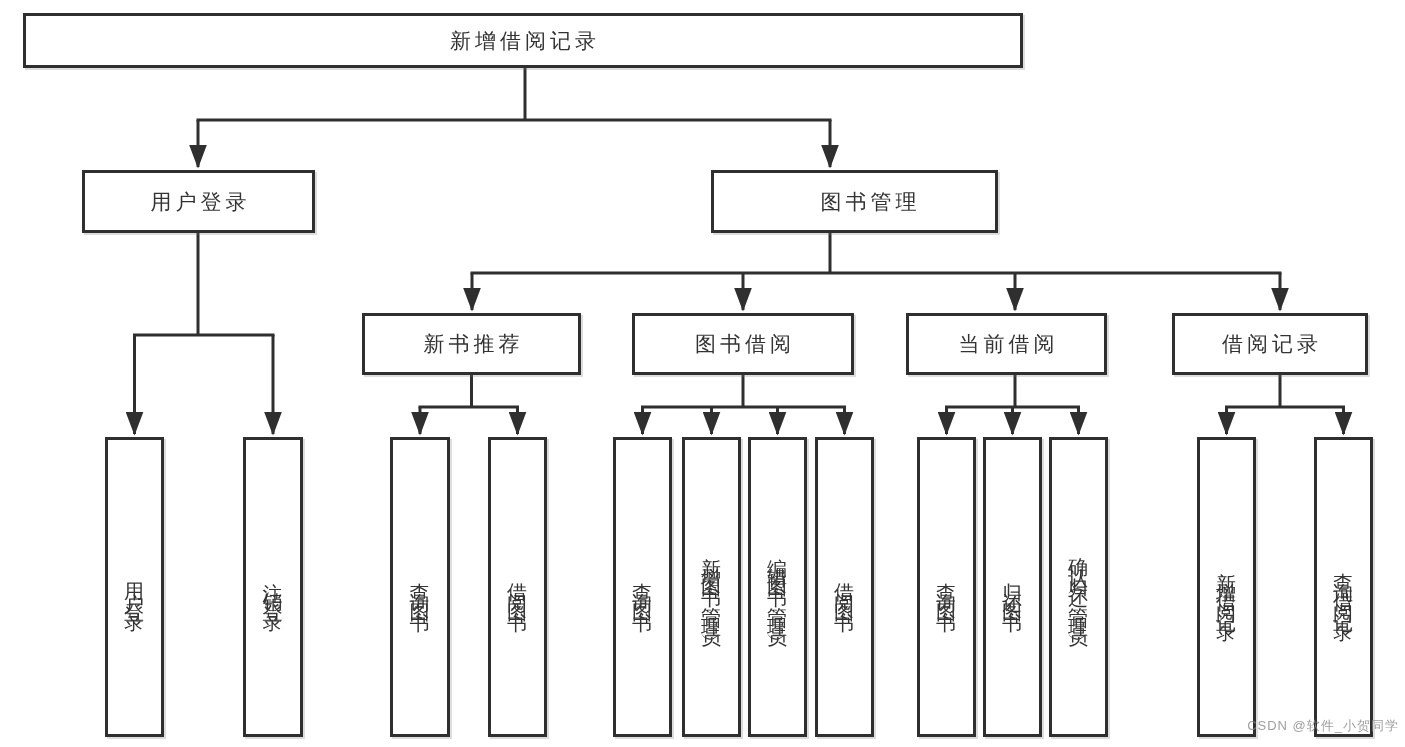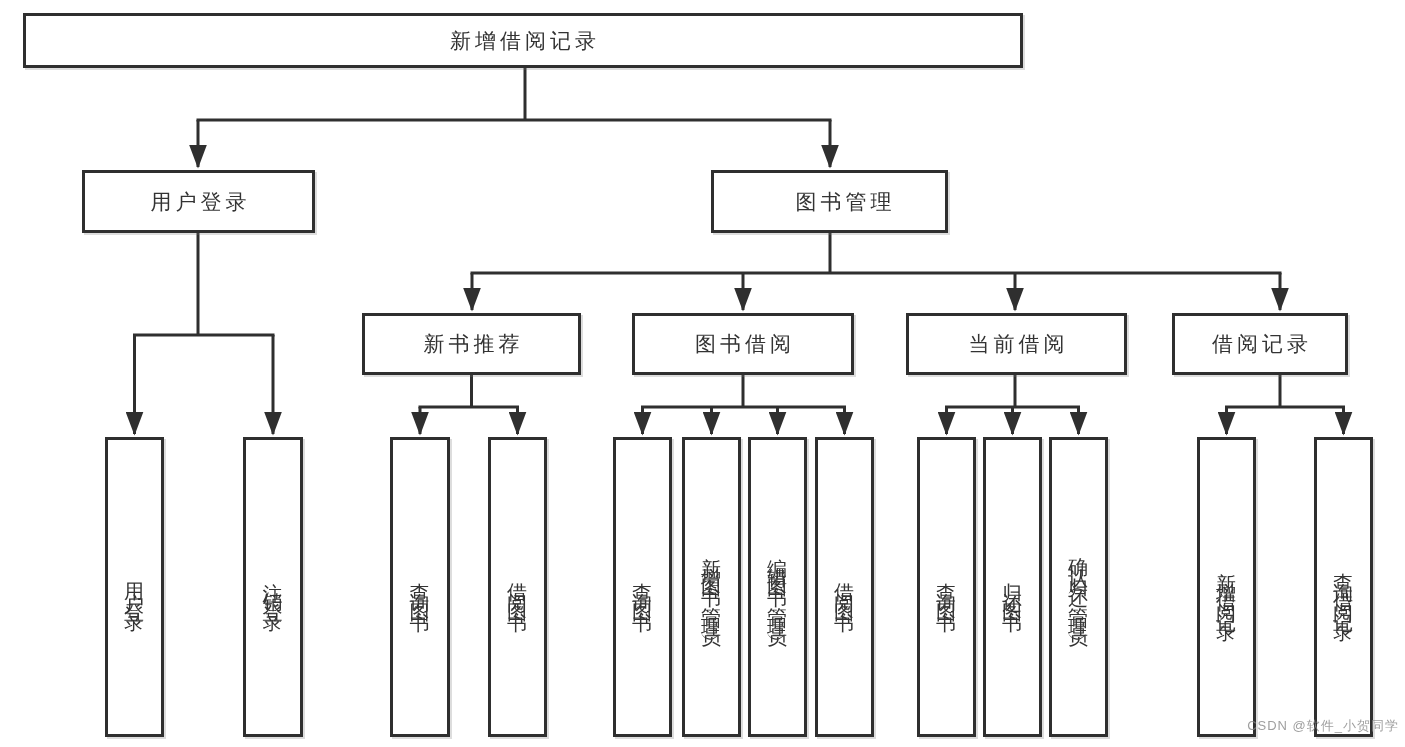--- a/index.html
+++ b/index.html
@@ -100,26 +100,26 @@
       <line x1="1280" y1="375" x2="1280" y2="407"></line>
       <line x1="1225" y1="407" x2="1345" y2="407"></line>
       <line x1="1226.5" y1="407" x2="1226.5" y2="434" marker-end="url(#arrowhead)"></line>
       <line x1="1343.5" y1="407" x2="1343.5" y2="434" marker-end="url(#arrowhead)"></line>
     </g>
   </svg>
 
   <div class="box h-box" style="left:23px; top:13px; width:1000px; height:55px;">新增借阅记录</div>
 
   <div class="box h-box" style="left:82px; top:170px; width:233px; height:63px;">用户登录</div>
-  <div class="box h-box" style="left:711px; top:170px; width:237px; height:63px;padding-left:28px;">图书管理</div>
+  <div class="box h-box" style="left:711px; top:170px; width:287px; height:63px;padding-left:28px;">图书管理</div>
 
   <div class="box h-box" style="left:632px; top:313px; width:222px; height:62px;">图书借阅</div>
   <div class="box h-box" style="left:362px; top:313px; width:219px; height:62px;">新书推荐</div>
-  <div class="box h-box" style="left:906px; top:313px; width:221px; height:62px;">当前借阅</div>
-  <div class="box h-box" style="left:1172px; top:313px; width:176px; height:62px;">借阅记录</div>
+  <div class="box h-box" style="left:906px; top:313px; width:201px; height:62px;">当前借阅</div>
+  <div class="box h-box" style="left:1172px; top:313px; width:196px; height:62px;">借阅记录</div>
 
   <div class="box v-box" style="left:105px; top:437px; width:59px; height:300px;">用户登录</div>
   <div class="box v-box" style="left:243px; top:437px; width:60px; height:300px;">注销登录</div>
 
   <div class="box v-box" style="left:390px; top:437px; width:60px; height:300px;">查询图书</div>
   <div class="box v-box" style="left:488px; top:437px; width:59px; height:300px;">借阅图书</div>
 
   <div class="box v-box" style="left:613px; top:437px; width:59px; height:300px;">查询图书</div>
   <div class="box v-box" style="left:682px; top:437px; width:59px; height:300px;">新增图书（管理员）</div>
   <div class="box v-box" style="left:748px; top:437px; width:59px; height:300px;">编辑图书（管理员）</div>

